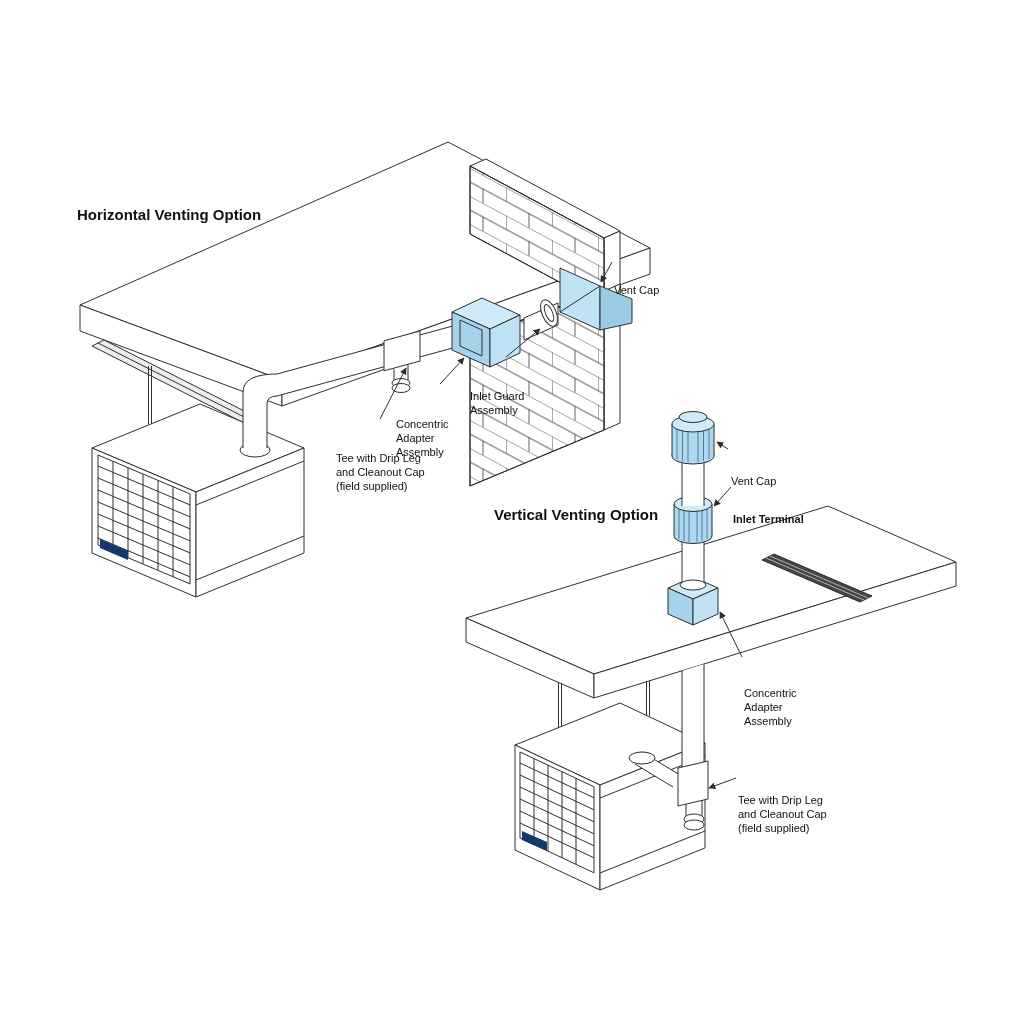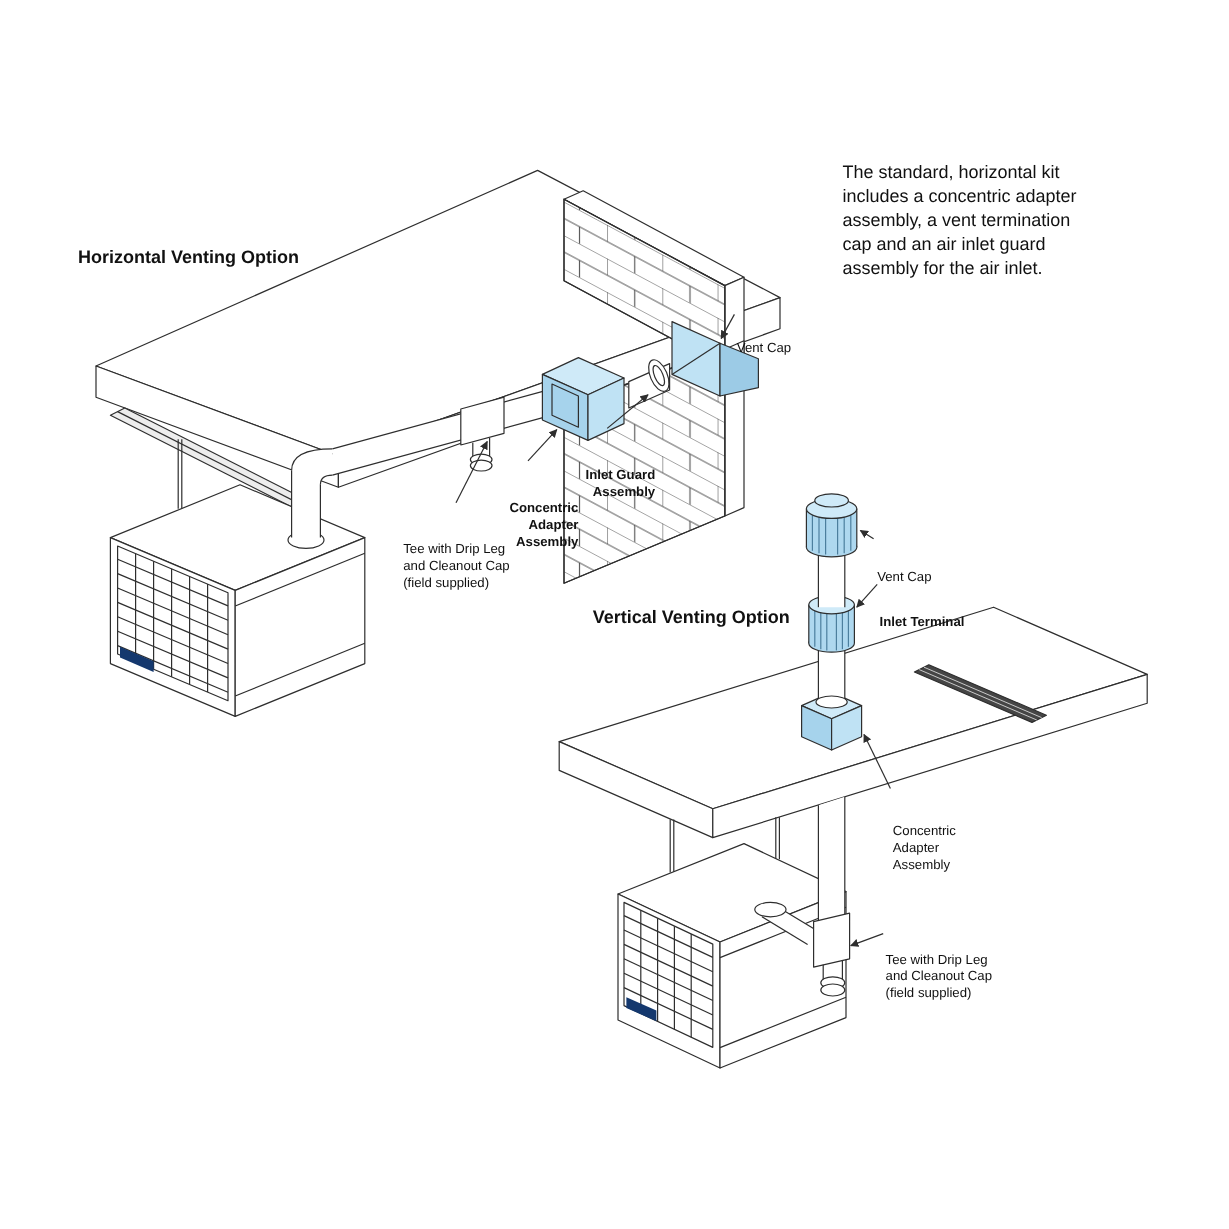--- a/index.html
+++ b/index.html
@@ -4,21 +4,21 @@
 <style>
   html,body{margin:0;padding:0;background:#ffffff;}
   .stage{
     position:relative;width:1024px;height:1024px;background:#ffffff;
     font-family:"Liberation Sans",sans-serif;color:#111;overflow:hidden;
   }
   .art{position:absolute;left:0;top:0;}
   .para{position:absolute;font-size:15px;line-height:1.34;white-space:pre-line;}
   .ttl{position:absolute;font-size:15px;font-weight:bold;white-space:pre-line;}
   .lbl{position:absolute;font-size:11px;line-height:1.25;white-space:pre-line;margin-top:32px;}
-  .lbl.center{text-align:right;font-weight:bold;}
+  .lbl.center{text-align:left;}
 </style>
 </head>
 <body>
 
 <div class="stage">
 
   <svg class="art" width="1024" height="1024" viewBox="0 0 1024 1024">
     <defs>
       <marker id="arr" viewBox="0 0 10 10" refX="9" refY="5" markerWidth="7" markerHeight="7" orient="auto">
         <path d="M0,0 L10,5 L0,10 Z" fill="#2e2e2e"></path>
@@ -243,27 +243,22 @@
 
       <g>
         <line x1="728" y1="449" x2="717" y2="442" marker-end="url(#arr)"></line>
         <line x1="731" y1="487" x2="714" y2="506" marker-end="url(#arr)"></line>
         <line x1="742" y1="657" x2="720" y2="612" marker-end="url(#arr)"></line>
         <line x1="736" y1="778" x2="709" y2="788" marker-end="url(#arr)"></line>
       </g>
     </g>
   </svg>
 
-  <div class="ttl" style="left:65px;top:206px;text-align:center;">Horizontal Venting Option</div>
-
-  <div class="para" style="left:702px;top:134px;width:280px;">The standard, horizontal kit
-includes a concentric adapter
-assembly, a vent termination
-cap and an air inlet guard
-assembly for the air inlet.</div>
+  <div class="ttl" style="left:77px;top:206px;text-align:center;">Horizontal Venting Option</div>
+
 
   <div class="lbl" style="left:614px;top:252px;">Vent Cap</div>
 
   <div class="lbl center" style="left:470px;top:358px;width:76px;">Inlet Guard
 Assembly</div>
 
   <div class="lbl center" style="left:396px;top:386px;width:86px;">Concentric
 Adapter
 Assembly</div>
 

